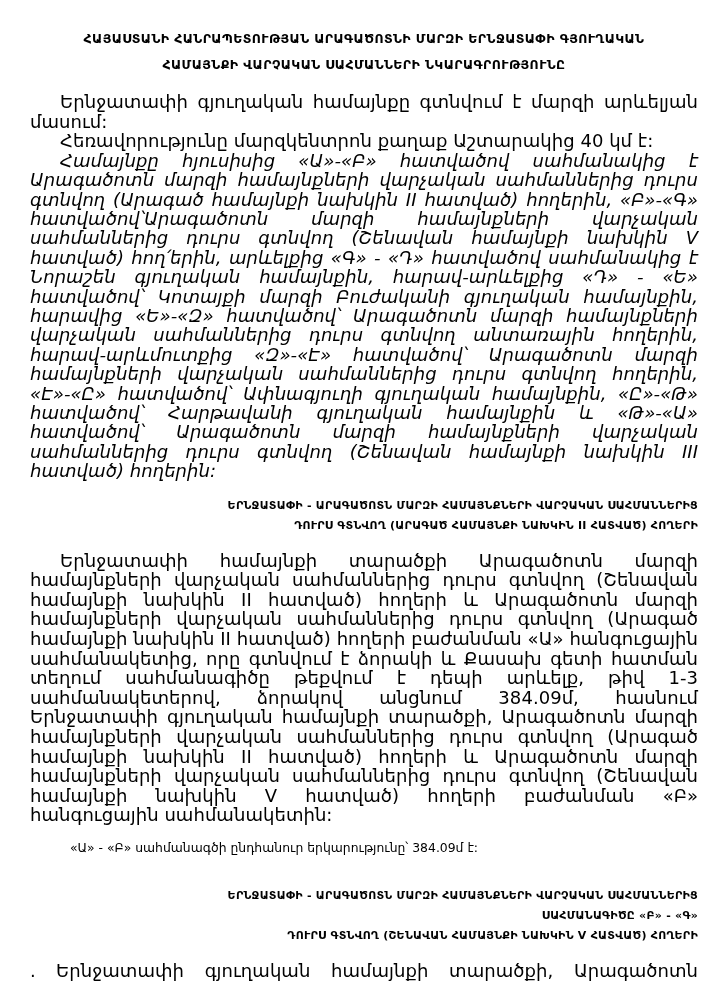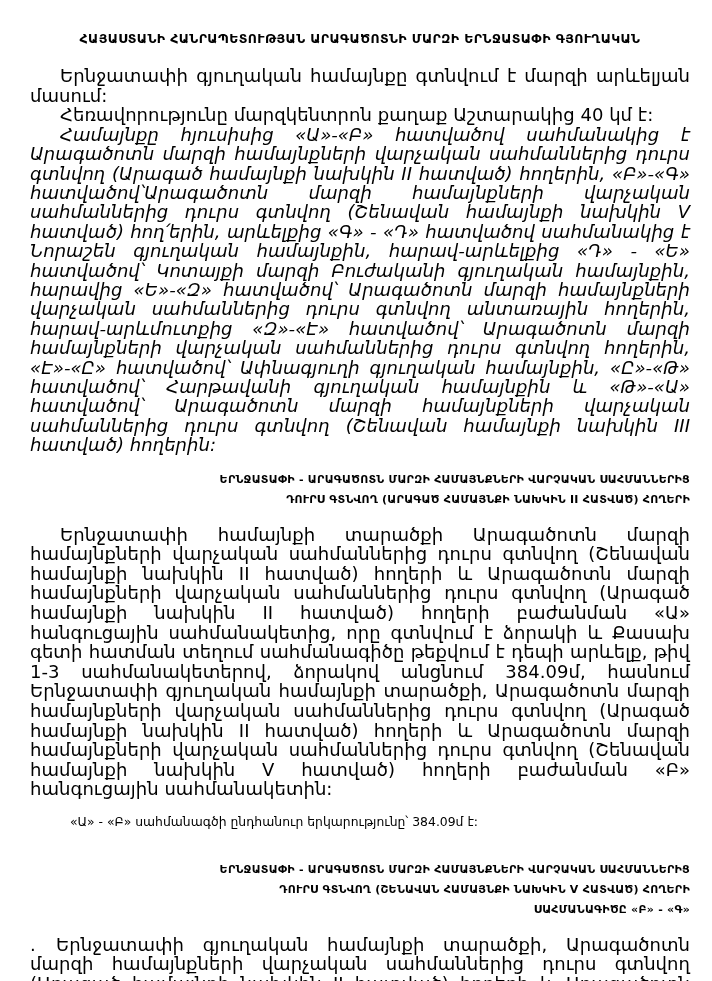--- a/index.html
+++ b/index.html
@@ -15,21 +15,21 @@
     font-family: "DejaVu Sans", "Liberation Sans", sans-serif;
     color: #000000;
     -webkit-font-smoothing: none;
   }
 
   .page {
     position: relative;
     width: 712px;
     height: 981px;
     box-sizing: border-box;
-    padding: 26px 22px 10px 30px;
+    padding: 26px 14px 10px 30px;
     background: #ffffff;
   }
 
   
   .doc-title {
     text-align: center;
     font-weight: bold;
     font-size: 12.5px;
     line-height: 26px;
     letter-spacing: 0.4px;
@@ -88,20 +88,21 @@
     width: 26px;
   }
 </style>
 </head>
 <body>
 
 <div class="page">
 
   <h1 class="doc-title">
     <span class="tline">ՀԱՅԱՍՏԱՆԻ ՀԱՆՐԱՊԵՏՈՒԹՅԱՆ ԱՐԱԳԱԾՈՏՆԻ ՄԱՐԶԻ ԵՐՆՋԱՏԱՓԻ  ԳՅՈՒՂԱԿԱՆ</span>
+    <span class="tline">ՀԱՄԱՅՆՔԻ ՎԱՐՉԱԿԱՆ  ՍԱՀՄԱՆՆԵՐԻ ՆԿԱՐԱԳՐՈՒԹՅՈՒՆԸ</span>
   </h1>
 
   <p class="para indent">Երնջատափի գյուղական համայնքը գտնվում է մարզի արևելյան մասում:</p>
   <p class="para indent">Հեռավորությունը մարզկենտրոն քաղաք Աշտարակից 40 կմ է:</p>
 
   <p class="para indent tight">Համայնքը հյուսիսից «Ա»-«Բ» հատվածով սահմանակից է  Արագածոտն մարզի համայնքների վարչական սահմաններից դուրս գտնվող (Արագած համայնքի նախկին II հատված) հողերին, «Բ»-«Գ» հատվածով՝Արագածոտն մարզի համայնքների վարչական սահմաններից դուրս գտնվող (Շենավան համայնքի նախկին V հատված) հող՛երին, արևելքից «Գ» - «Դ» հատվածով սահմանակից է Նորաշեն գյուղական համայնքին, հարավ-արևելքից «Դ» - «Ե» հատվածով՝  Կոտայքի մարզի Բուժականի գյուղական համայնքին, հարավից «Ե»-«Զ» հատվածով՝ Արագածոտն մարզի համայնքների վարչական սահմաններից դուրս գտնվող անտառային հողերին, հարավ-արևմուտքից «Զ»-«Է» հատվածով՝ Արագածոտն մարզի համայնքների վարչական սահմաններից դուրս գտնվող հողերին, «Է»-«Ը» հատվածով՝ Ափնագյուղի գյուղական համայնքին, «Ը»-«Թ» հատվածով՝ Հարթավանի գյուղական համայնքին և «Թ»-«Ա» հատվածով՝ Արագածոտն մարզի համայնքների վարչական սահմաններից դուրս գտնվող (Շենավան համայնքի նախկին III հատված) հողերին:</p>
 
   <div class="block-gap-md"></div>
 
   <h2 class="section-head">
@@ -114,22 +115,22 @@
   <p class="para indent">Երնջատափի համայնքի տարածքի Արագածոտն մարզի համայնքների վարչական սահմաններից դուրս գտնվող (Շենավան համայնքի նախկին II հատված) հողերի և Արագածոտն մարզի համայնքների վարչական սահմաններից դուրս գտնվող (Արագած համայնքի նախկին II հատված) հողերի բաժանման «Ա» հանգուցային սահմանակետից, որը գտնվում է ձորակի և Քասախ գետի հատման տեղում սահմանագիծը թեքվում է դեպի արևելք, թիվ 1-3 սահմանակետերով, ձորակով անցնում 384.09մ, հասնում Երնջատափի գյուղական համայնքի տարածքի, Արագածոտն մարզի համայնքների վարչական սահմաններից դուրս գտնվող (Արագած համայնքի նախկին II հատված) հողերի և Արագածոտն մարզի համայնքների վարչական սահմաններից դուրս գտնվող (Շենավան համայնքի նախկին V հատված) հողերի բաժանման «Բ» հանգուցային սահմանակետին:</p>
 
   <div class="block-gap-sm"></div>
 
   <p class="result-line">«Ա» - «Բ» սահմանագծի ընդհանուր երկարությունը՝ 384.09մ է:</p>
 
   <div class="block-gap-lg"></div>
 
   <h2 class="section-head">
     <span class="hline">ԵՐՆՋԱՏԱՓԻ - ԱՐԱԳԱԾՈՏՆ ՄԱՐԶԻ ՀԱՄԱՅՆՔՆԵՐԻ ՎԱՐՉԱԿԱՆ ՍԱՀՄԱՆՆԵՐԻՑ</span>
+    <span class="hline">ՍԱՀՄԱՆԱԳԻԾԸ  «Բ» - «Գ»</span>
     <span class="hline">ԴՈՒՐՍ  ԳՏՆՎՈՂ  (ՇԵՆԱՎԱՆ ՀԱՄԱՅՆՔԻ ՆԱԽԿԻՆ V ՀԱՏՎԱԾ) ՀՈՂԵՐԻ</span>
-    <span class="hline">ՍԱՀՄԱՆԱԳԻԾԸ  «Բ» - «Գ»</span>
   </h2>
 
   <div class="block-gap-md"></div>
 
   <p class="para"><span class="dot-lead">.</span><span>Երնջատափի գյուղական համայնքի տարածքի, Արագածոտն մարզի համայնքների վարչական սահմաններից դուրս գտնվող (Արագած համայնքի նախկին II հատված) հողերի և Արագածոտն մարզի համայնքների վարչական սահմաններից դուրս գտնվող (Շենավան համայնքի նախկին V հատված) հողերի բաժանման «Բ» հանգուցային սահմանակետից սահմանագիծը թեքվում է հարավ-արևելք, թիվ 1-10 սահմանակետերով, ձորակով անցնում 767.0մ, հասնում ձորակի և դաշտամիջյան ճանապարհի հատման տեղում գտնվող Նորաշենի, Երնջատափի գյուղական համայնքների տարածքների  և Արագածոտն մարզի համայնքների վարչական սահմաններից դուրս գտնվող (Շենավան համայնքի նախկին V հատված) հողերի բաժանման «Գ» հանգուցային սահմանակետին:</span></p>
 
   <div class="block-gap-sm"></div>
 
   <p class="result-line">«Բ» - «Գ» սահմանագծի ընդհանուր երկարությունը՝ 767.0մ է:</p>
 

